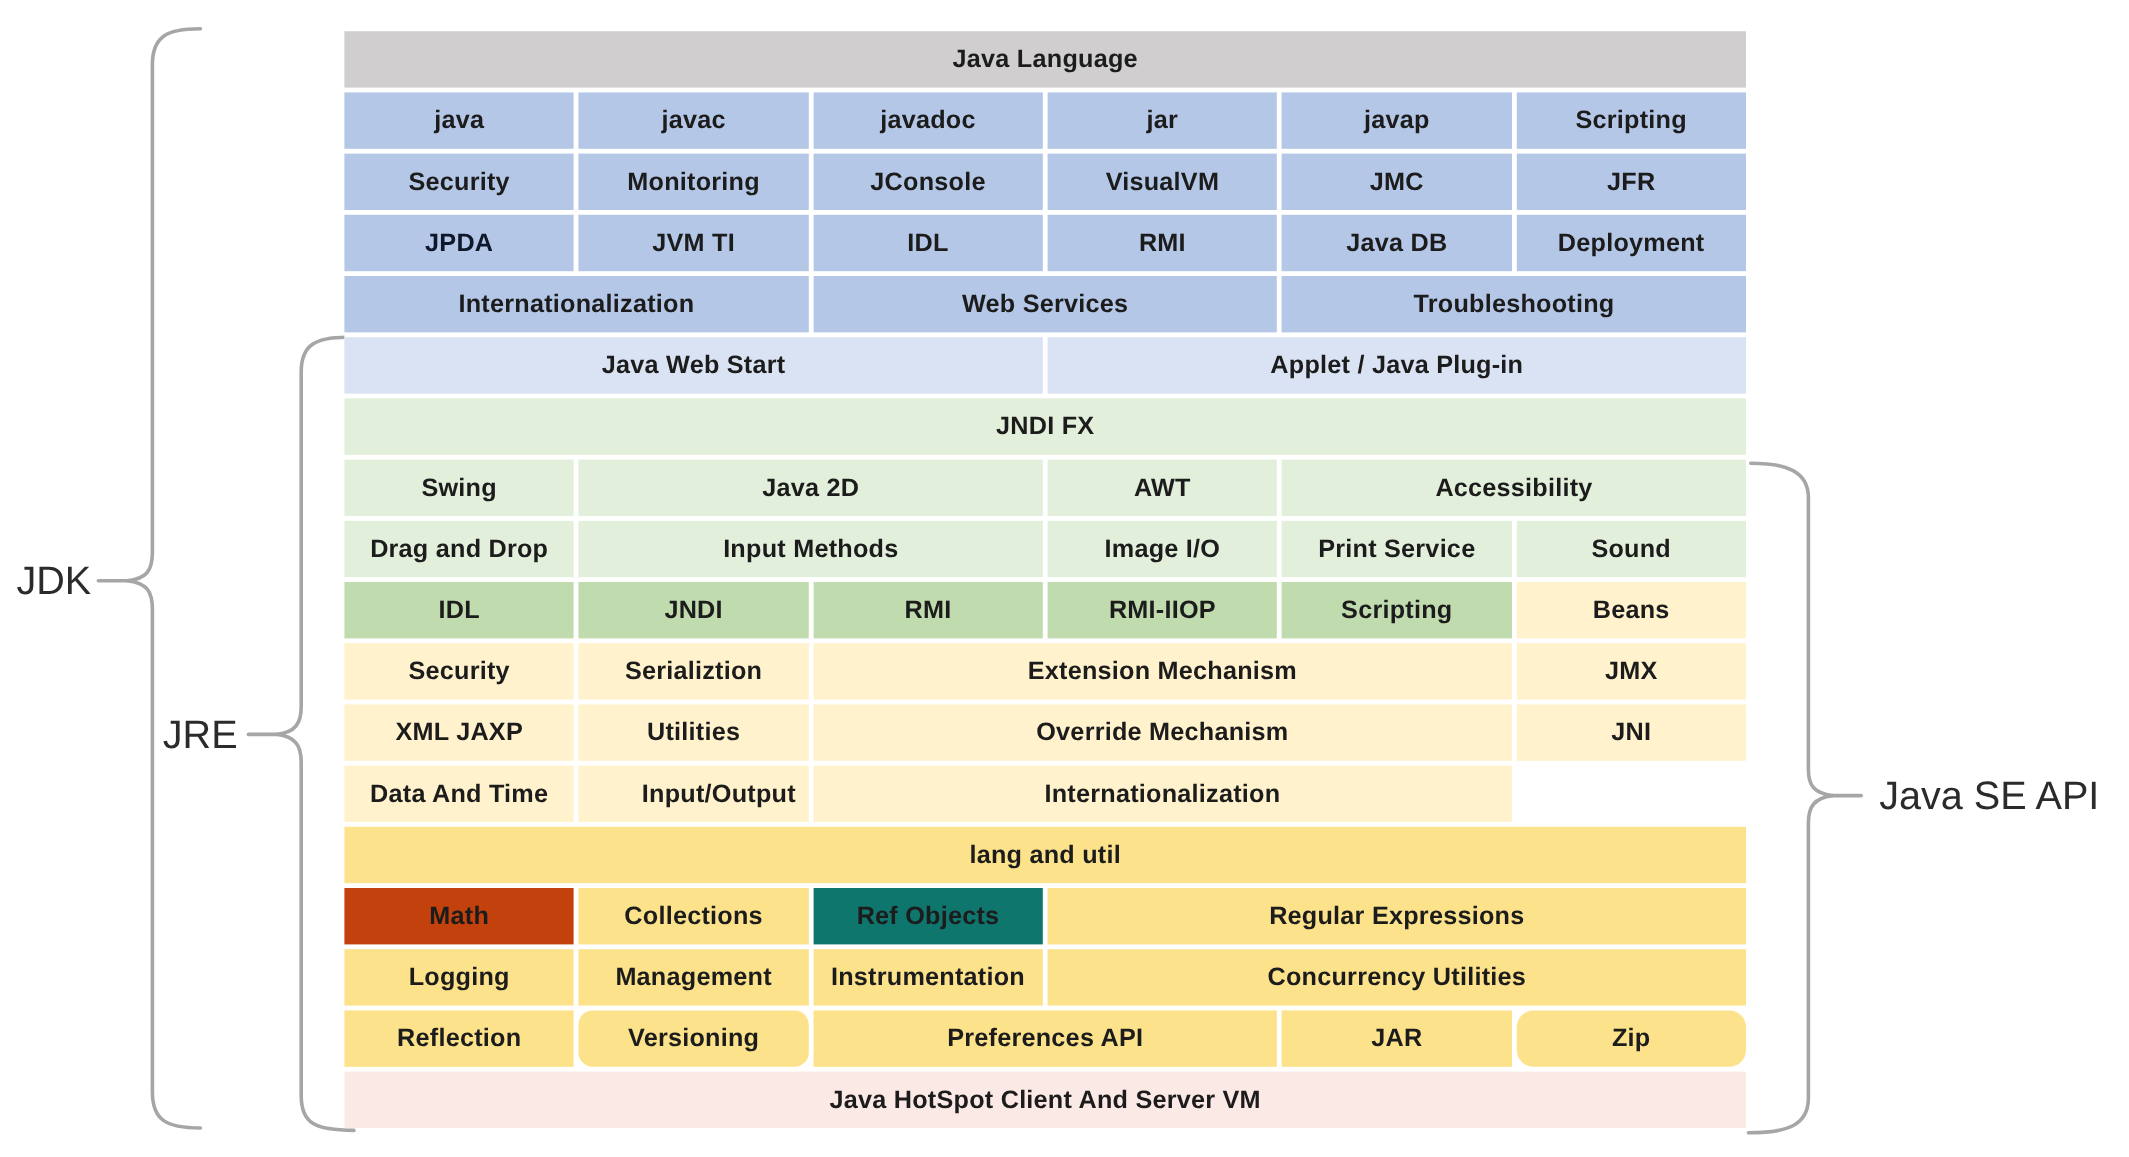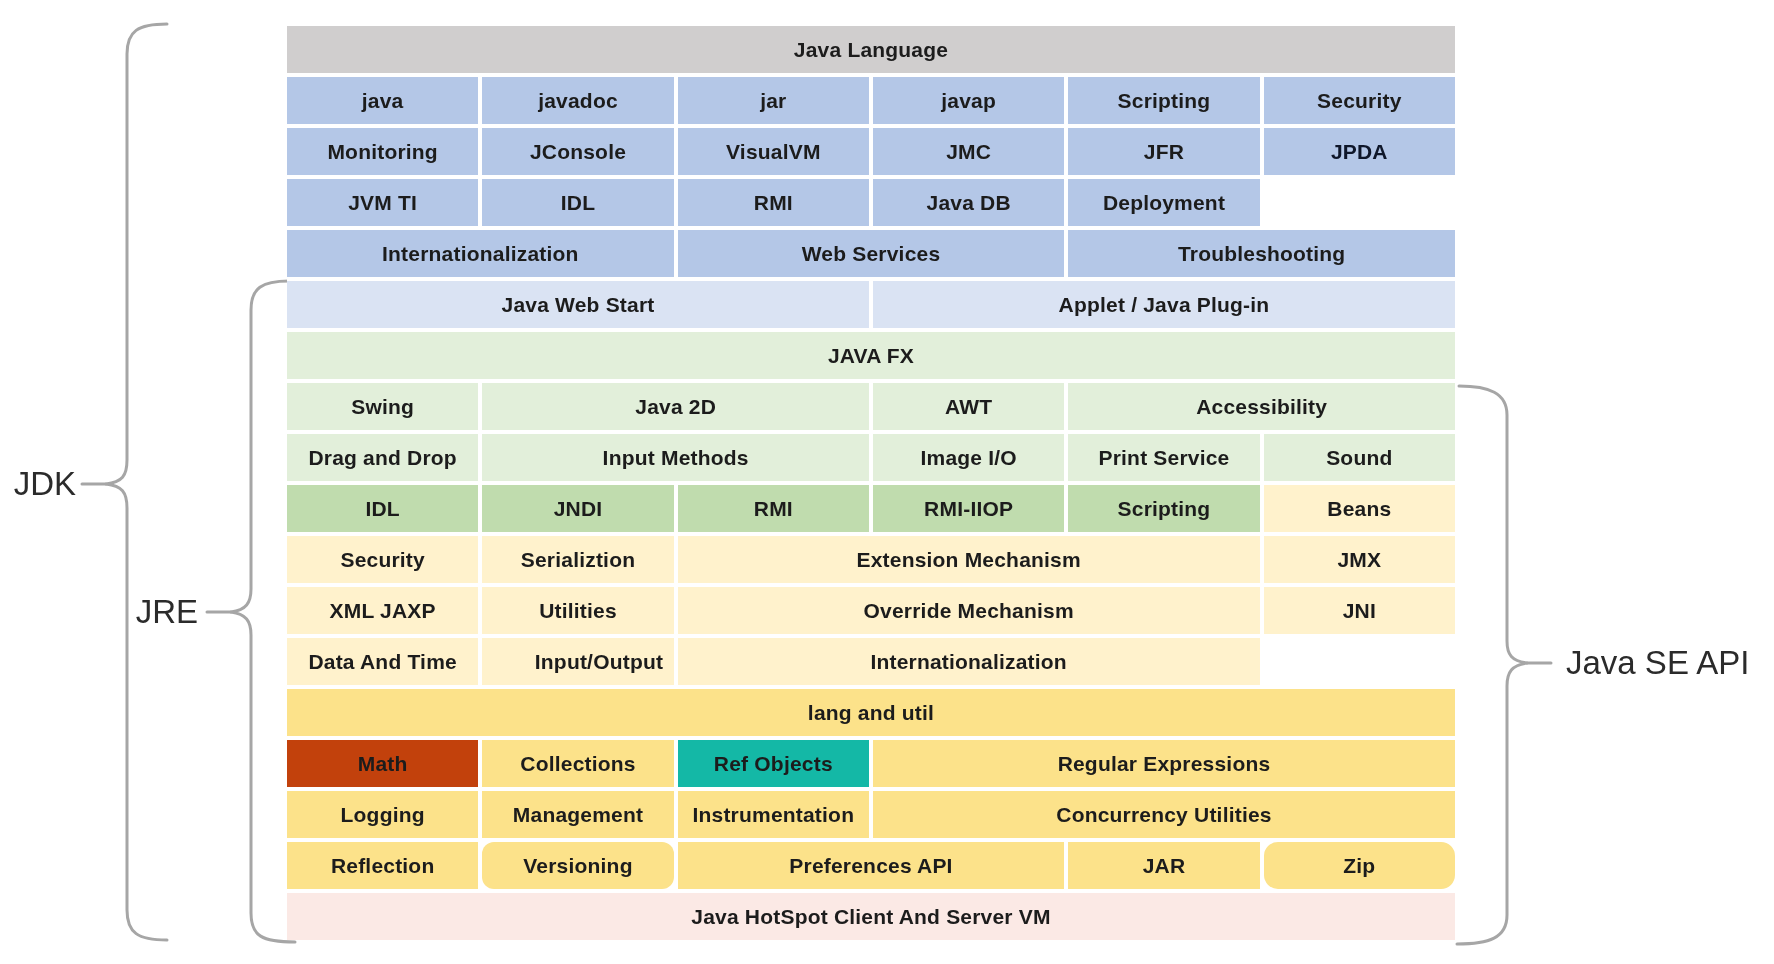--- a/index.html
+++ b/index.html
@@ -86,20 +86,21 @@
     </g>
   </svg>
 
   <div class="bracket-label jdk-label">JDK</div>
   <div class="bracket-label jre-label">JRE</div>
   <div class="bracket-label api-label">Java SE API</div>
 
   <div class="platform-grid">
       <div class="cell" style="background: rgb(208, 206, 206); color: rgb(28, 28, 28); grid-column: span 6;">Java Language</div>
       <div class="cell" style="background: rgb(180, 199, 231); color: rgb(28, 28, 28);">java</div>
+      <div class="cell" style="background: rgb(180, 199, 231); color: rgb(28, 28, 28);">javac</div>
       <div class="cell" style="background: rgb(180, 199, 231); color: rgb(28, 28, 28);">javadoc</div>
       <div class="cell" style="background: rgb(180, 199, 231); color: rgb(28, 28, 28);">jar</div>
       <div class="cell" style="background: rgb(180, 199, 231); color: rgb(28, 28, 28);">javap</div>
       <div class="cell" style="background: rgb(180, 199, 231); color: rgb(28, 28, 28);">Scripting</div>
       <div class="cell" style="background: rgb(180, 199, 231); color: rgb(28, 28, 28);">Security</div>
       <div class="cell" style="background: rgb(180, 199, 231); color: rgb(28, 28, 28);">Monitoring</div>
       <div class="cell" style="background: rgb(180, 199, 231); color: rgb(28, 28, 28);">JConsole</div>
       <div class="cell" style="background: rgb(180, 199, 231); color: rgb(28, 28, 28);">VisualVM</div>
       <div class="cell" style="background: rgb(180, 199, 231); color: rgb(28, 28, 28);">JMC</div>
       <div class="cell" style="background: rgb(180, 199, 231); color: rgb(28, 28, 28);">JFR</div>
@@ -107,21 +108,21 @@
       <div class="cell" style="background: rgb(180, 199, 231); color: rgb(28, 28, 28);">JVM TI</div>
       <div class="cell" style="background: rgb(180, 199, 231); color: rgb(28, 28, 28);">IDL</div>
       <div class="cell" style="background: rgb(180, 199, 231); color: rgb(28, 28, 28);">RMI</div>
       <div class="cell" style="background: rgb(180, 199, 231); color: rgb(28, 28, 28);">Java DB</div>
       <div class="cell" style="background: rgb(180, 199, 231); color: rgb(28, 28, 28);">Deployment</div>
       <div class="cell" style="background: rgb(180, 199, 231); color: rgb(28, 28, 28); grid-column: span 2;">Internationalization</div>
       <div class="cell" style="background: rgb(180, 199, 231); color: rgb(28, 28, 28); grid-column: span 2;">Web Services</div>
       <div class="cell" style="background: rgb(180, 199, 231); color: rgb(28, 28, 28); grid-column: span 2;">Troubleshooting</div>
       <div class="cell" style="background: rgb(218, 227, 243); color: rgb(28, 28, 28); grid-column: span 3;">Java Web Start</div>
       <div class="cell" style="background: rgb(218, 227, 243); color: rgb(28, 28, 28); grid-column: span 3;">Applet / Java Plug-in</div>
-      <div class="cell" style="background: rgb(226, 239, 218); color: rgb(28, 28, 28); grid-column: span 6;">JAVA FX</div>
+      <div class="cell" style="background: rgb(226, 239, 218); color: rgb(28, 28, 28); grid-column: span 6;">JNDI FX</div>
       <div class="cell" style="background: rgb(226, 239, 218); color: rgb(28, 28, 28);">Swing</div>
       <div class="cell" style="background: rgb(226, 239, 218); color: rgb(28, 28, 28); grid-column: span 2;">Java 2D</div>
       <div class="cell" style="background: rgb(226, 239, 218); color: rgb(28, 28, 28);">AWT</div>
       <div class="cell" style="background: rgb(226, 239, 218); color: rgb(28, 28, 28); grid-column: span 2;">Accessibility</div>
       <div class="cell" style="background: rgb(226, 239, 218); color: rgb(28, 28, 28);">Drag and Drop</div>
       <div class="cell" style="background: rgb(226, 239, 218); color: rgb(28, 28, 28); grid-column: span 2;">Input Methods</div>
       <div class="cell" style="background: rgb(226, 239, 218); color: rgb(28, 28, 28);">Image I/O</div>
       <div class="cell" style="background: rgb(226, 239, 218); color: rgb(28, 28, 28);">Print Service</div>
       <div class="cell" style="background: rgb(226, 239, 218); color: rgb(28, 28, 28);">Sound</div>
       <div class="cell" style="background: rgb(192, 220, 174); color: rgb(28, 28, 28);">IDL</div>
@@ -137,21 +138,21 @@
       <div class="cell" style="background: rgb(255, 242, 204); color: rgb(28, 28, 28);">XML JAXP</div>
       <div class="cell" style="background: rgb(255, 242, 204); color: rgb(28, 28, 28);">Utilities</div>
       <div class="cell" style="background: rgb(255, 242, 204); color: rgb(28, 28, 28); grid-column: span 3;">Override Mechanism</div>
       <div class="cell" style="background: rgb(255, 242, 204); color: rgb(28, 28, 28);">JNI</div>
       <div class="cell" style="background: rgb(255, 242, 204); color: rgb(28, 28, 28);">Data And Time</div>
       <div class="cell" style="background: rgb(255, 242, 204); color: rgb(28, 28, 28); padding-left: 42px;">Input/Output</div>
       <div class="cell" style="background: rgb(255, 242, 204); color: rgb(28, 28, 28); grid-column: span 3;">Internationalization</div>
       <div class="cell" style="background: rgb(252, 226, 138); color: rgb(28, 28, 28); grid-column: span 6;">lang and util</div>
       <div class="cell" style="background: #c2410c; color: rgb(28, 28, 28);">Math</div>
       <div class="cell" style="background: rgb(252, 226, 138); color: rgb(28, 28, 28);">Collections</div>
-      <div class="cell" style="background: #14b8a6; color: rgb(28, 28, 28);">Ref Objects</div>
+      <div class="cell" style="background: #0f766e; color: rgb(28, 28, 28);">Ref Objects</div>
       <div class="cell" style="background: rgb(252, 226, 138); color: rgb(28, 28, 28); grid-column: span 3;">Regular Expressions</div>
       <div class="cell" style="background: rgb(252, 226, 138); color: rgb(28, 28, 28);">Logging</div>
       <div class="cell" style="background: rgb(252, 226, 138); color: rgb(28, 28, 28);">Management</div>
       <div class="cell" style="background: rgb(252, 226, 138); color: rgb(28, 28, 28);">Instrumentation</div>
       <div class="cell" style="background: rgb(252, 226, 138); color: rgb(28, 28, 28); grid-column: span 3;">Concurrency Utilities</div>
       <div class="cell" style="background: rgb(252, 226, 138); color: rgb(28, 28, 28);">Reflection</div>
       <div class="cell" style="background: rgb(252, 226, 138); color: rgb(28, 28, 28); border-radius: 12px;">Versioning</div>
       <div class="cell" style="background: rgb(252, 226, 138); color: rgb(28, 28, 28); grid-column: span 2;">Preferences API</div>
       <div class="cell" style="background: rgb(252, 226, 138); color: rgb(28, 28, 28);">JAR</div>
       <div class="cell" style="background: rgb(252, 226, 138); color: rgb(28, 28, 28); border-radius: 14px;">Zip</div>

